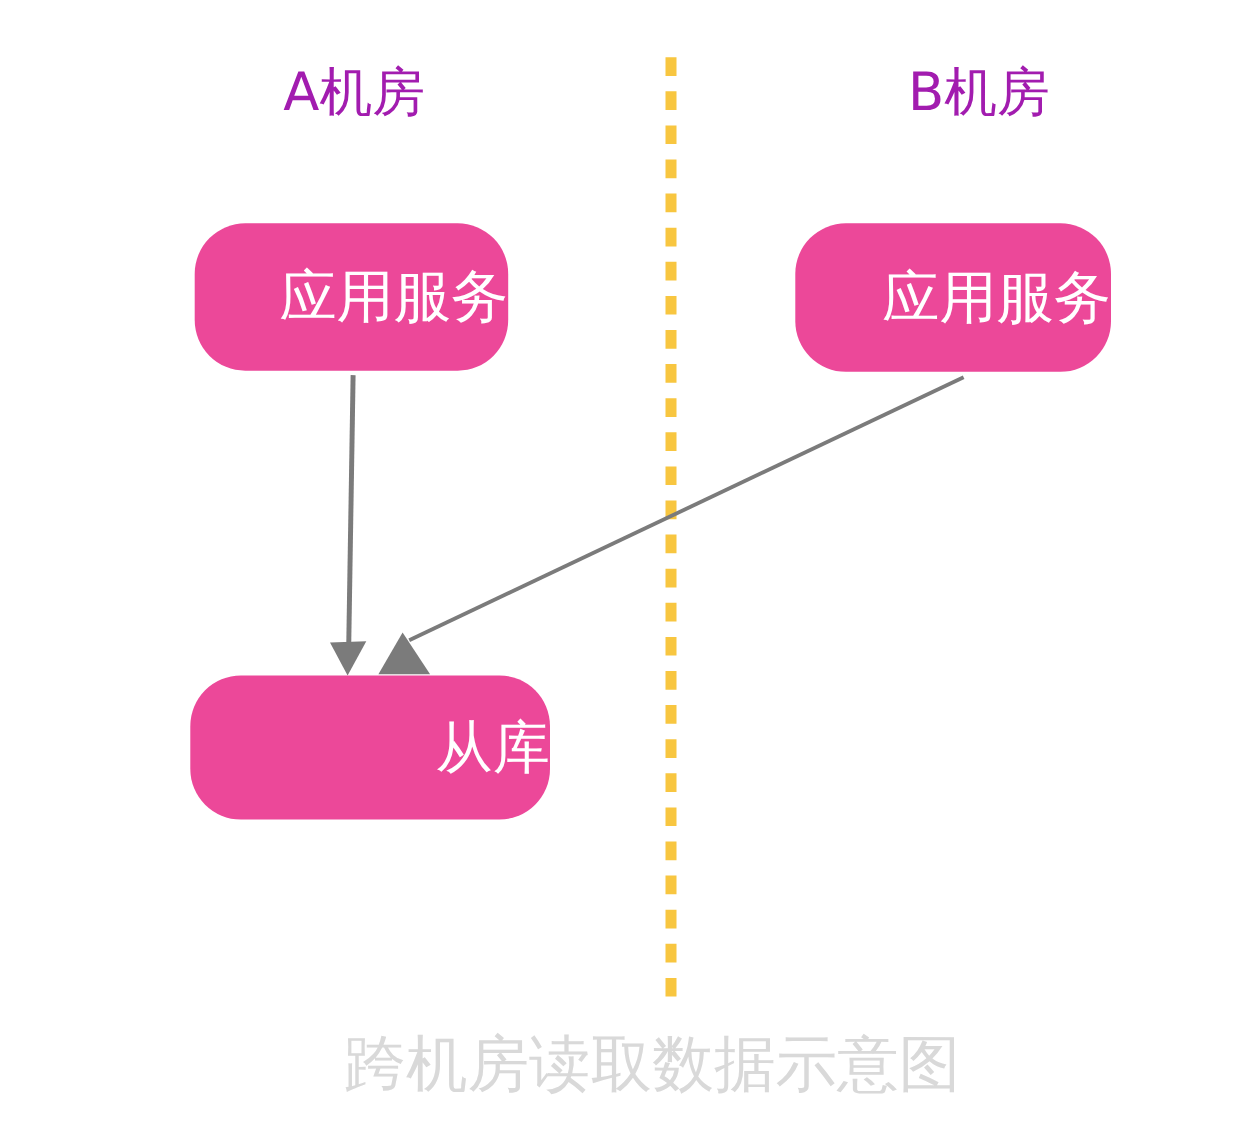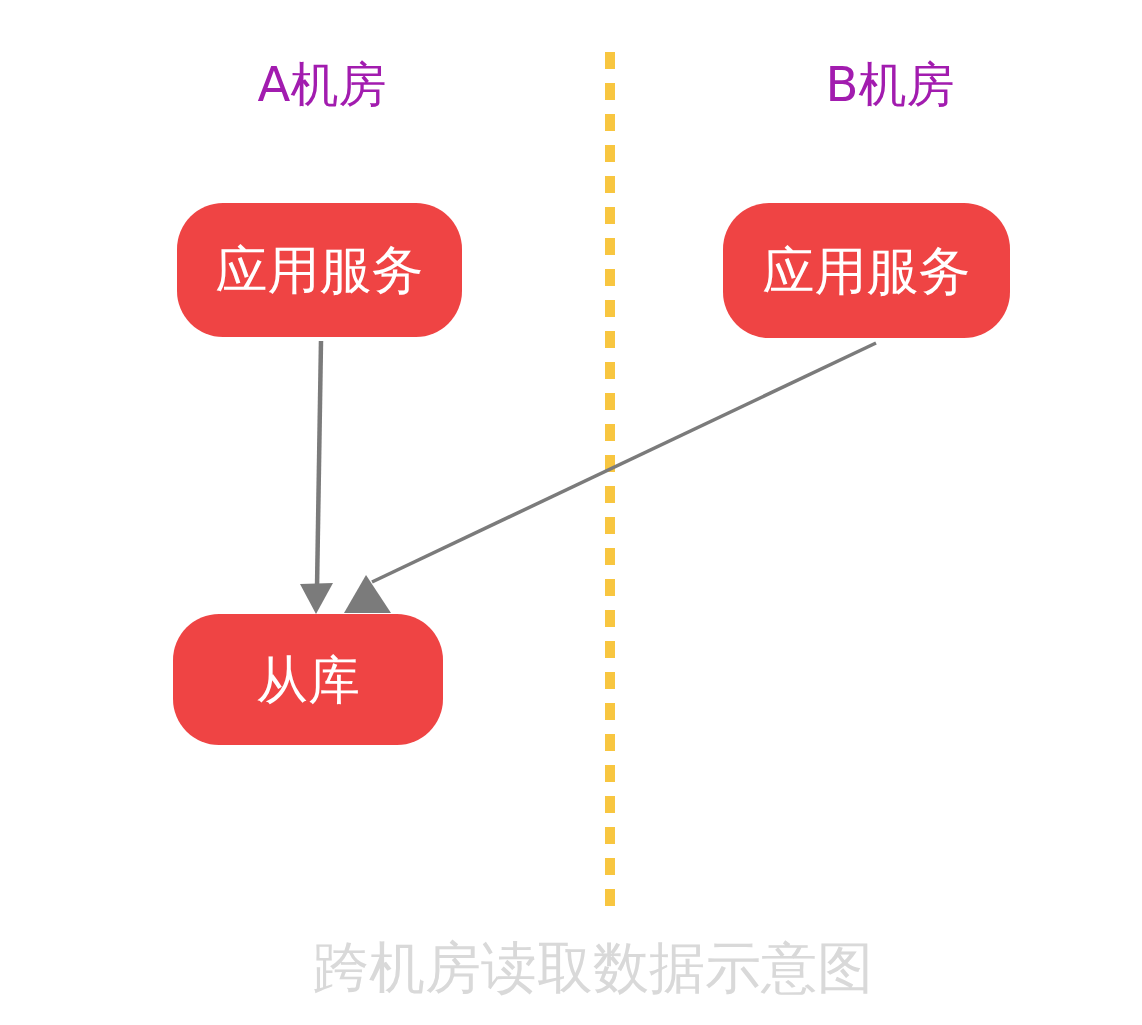--- a/index.html
+++ b/index.html
@@ -23,33 +23,33 @@
     transform: translateX(-50%);
     font-size: 48px;
     color: #a21caf;
     white-space: nowrap;
     line-height: 1;
   }
   .zone-label-a { left: 322px; }
   .zone-label-b { left: 865px; margin-left: 25px; }
   .node {
     position: absolute;
-    background: #ef4444;
+    background: #ec4899;
     border-radius: 46px;
     color: #FFFFFF;
     display: flex;
     align-items: center;
-    justify-content: center;
+    justify-content: flex-end;
     font-size: 52px;
     line-height: 1;
     white-space: nowrap;
   }
   .node-app-a { left: 177px; top: 203px; width: 285px; height: 134px; }
   .node-app-b { left: 723px; top: 203px; width: 287px; height: 135px; }
-  .node-slave { left: 173px; top: 614px; width: 270px; height: 131px; }
+  .node-slave { left: 173px; top: 614px; width: 327px; height: 131px; }
   .caption {
     position: absolute;
     left: 0; right: 0;
     top: 936px;
     text-align: center;
     transform: translateX(22px);
     font-size: 56px;
     color: #D9D9D9;
     line-height: 1.15;
     white-space: nowrap;

